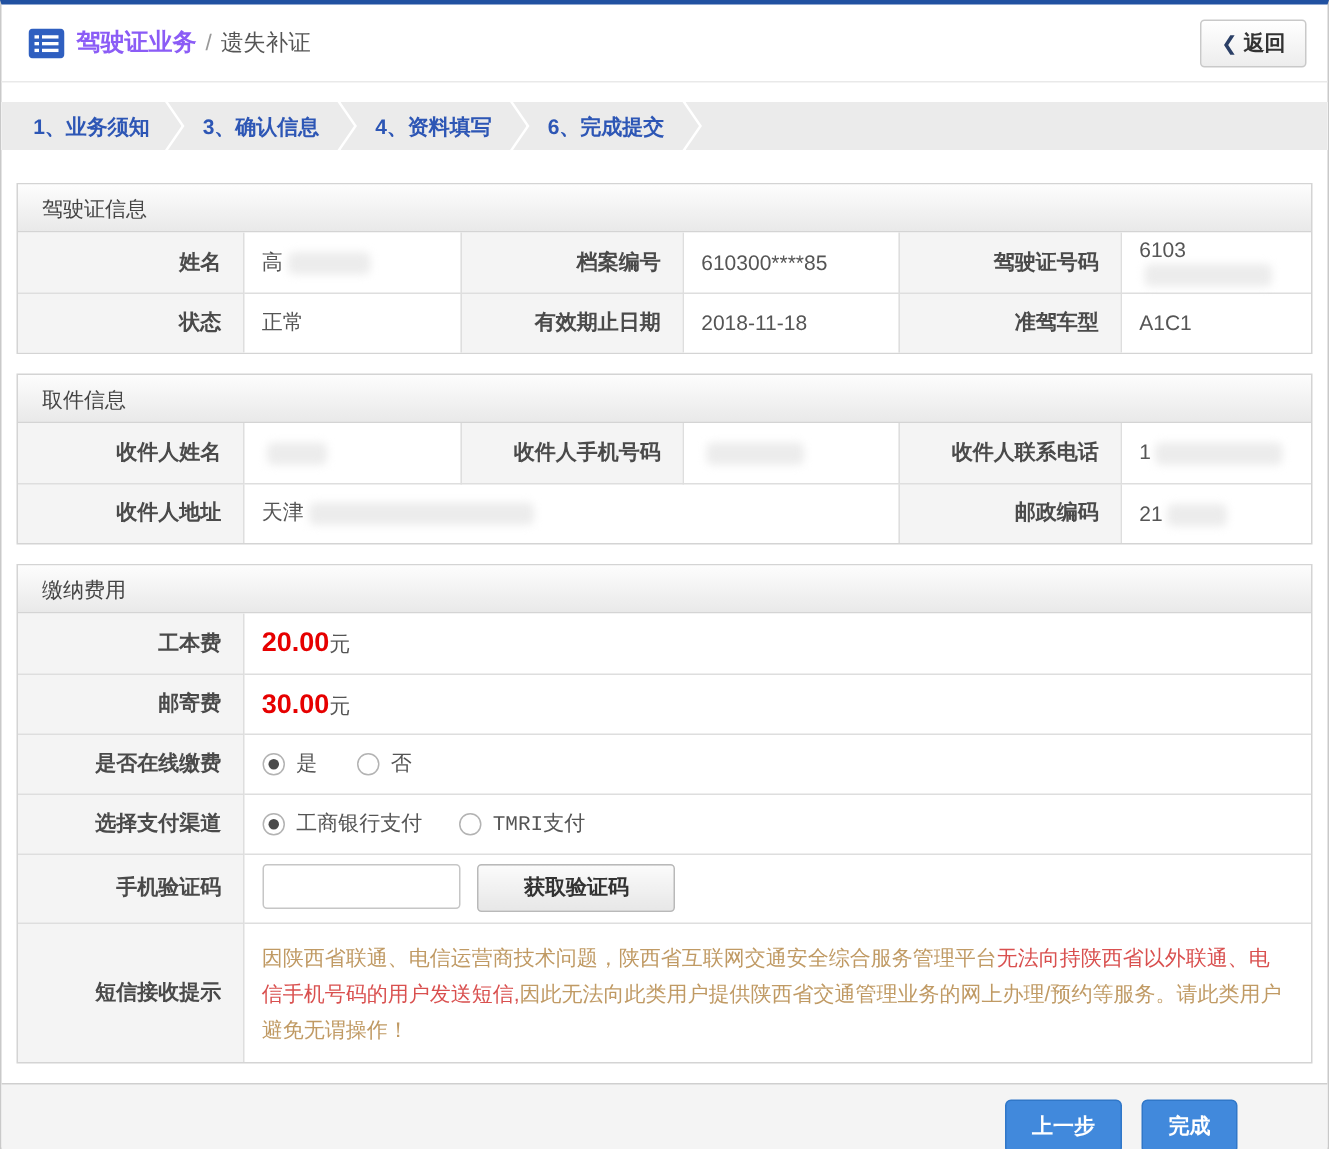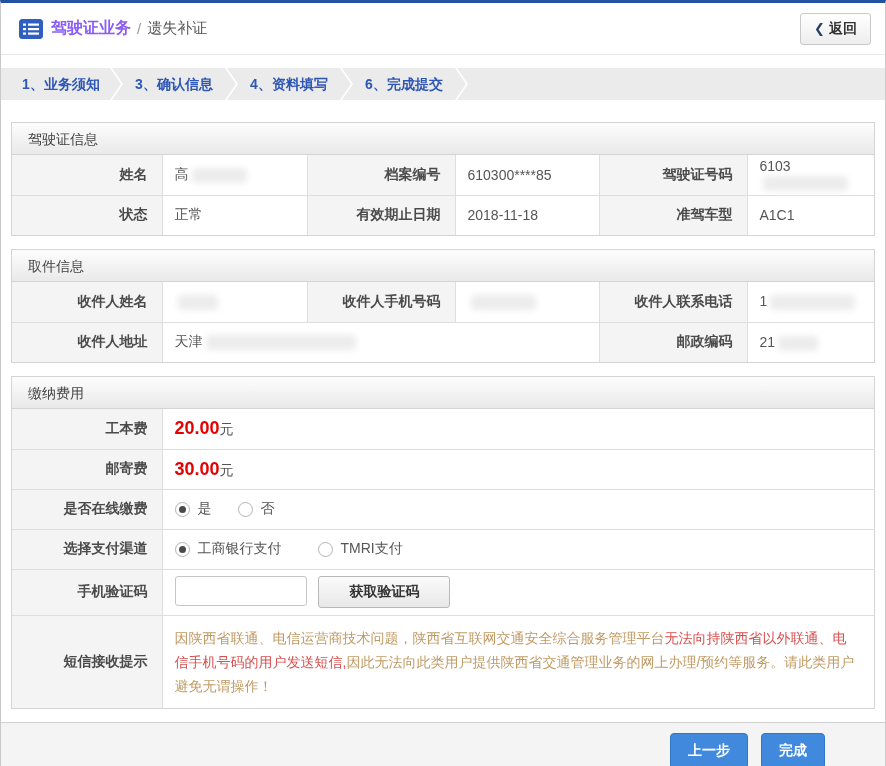--- a/index.html
+++ b/index.html
@@ -247,21 +247,21 @@
               <label class="radio-opt">
                 <span class="radio"></span>
                 <span>否</span>
               </label>
             </div>
           </td>
         </tr>
         <tr>
           <td class="lbl">选择支付渠道</td>
           <td class="val">
-            <div class="radio-group" style="gap:36px;">
+            <div class="radio-group" style="gap:24px;font-family:Liberation Mono, monospace;">
               <label class="radio-opt">
                 <span class="radio selected"></span>
                 <span>工商银行支付</span>
               </label>
               <label class="radio-opt">
                 <span class="radio"></span>
                 <span>TMRI支付</span>
               </label>
             </div>
           </td>

